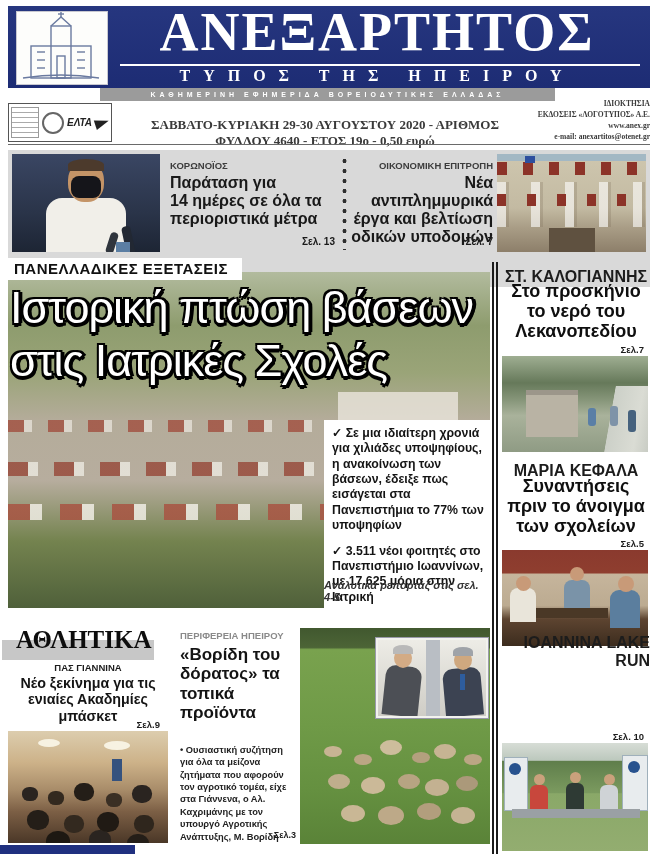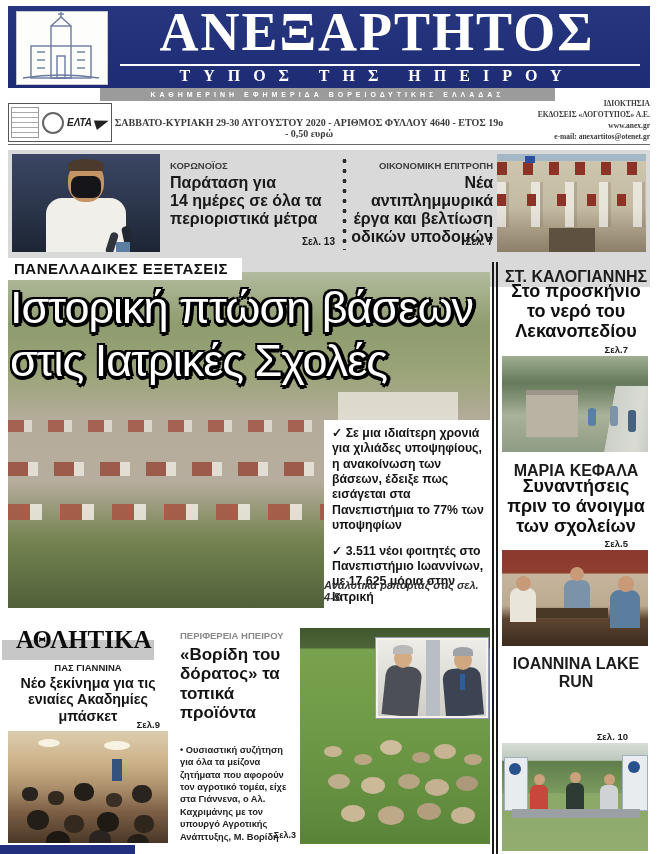--- a/index.html
+++ b/index.html
@@ -19,22 +19,22 @@
                font-size:7px;font-weight:bold;letter-spacing:4px;text-align:center;line-height:13px;}
 
   
   .stamp{left:8px;top:103px;width:102px;height:37px;background:#fff;border:1px solid #555;display:flex;align-items:center;}
   .stamp-table{width:26px;height:29px;margin-left:2px;border:1px solid #999;
                background:repeating-linear-gradient(180deg,#fff 0 4px,#aaa 4px 5px);}
   .stamp-circle{width:18px;height:18px;border:2px solid #666;border-radius:50%;margin-left:3px;}
   .stamp-word{font-weight:bold;font-style:italic;font-size:10px;color:#222;margin-left:3px;}
   .stamp-bird{width:0;height:0;border-left:14px solid #222;border-top:5px solid transparent;
               border-bottom:5px solid transparent;margin-left:3px;transform:rotate(-18deg);}
-  .dateline{left:114px;top:117px;width:390px;text-align:center;font-family:"Liberation Serif", serif;
-            font-weight:bold;font-size:10px;color:#3a3a3a;}
+  .dateline{left:130px;top:117px;width:390px;text-align:center;font-family:"Liberation Serif", serif;
+            font-weight:bold;font-size:13px;color:#3a3a3a;}
   .ownership{right:8px;top:99px;width:170px;text-align:right;font-family:"Liberation Serif", serif;
              font-weight:bold;font-size:7.5px;line-height:1.45;color:#3a3a3a;}
   .hrule{left:8px;top:144px;width:642px;height:1px;background:#6a6a6a;}
 
   
   .topstrip{left:8px;top:150px;width:642px;height:137px;background:#d9d9d9;}
   .ts-photo1{left:4px;top:4px;width:148px;height:98px;background:linear-gradient(180deg,#3a4663 0%,#2a3449 60%,#1d2534 100%);overflow:hidden;}
   .ts-man-torso{left:34px;top:44px;width:80px;height:60px;background:#f1efe9;border-radius:16px 16px 0 0;}
   .ts-man-head{left:56px;top:8px;width:36px;height:40px;background:#c49467;border-radius:45%;}
   .ts-man-hair{left:56px;top:5px;width:36px;height:12px;background:#4c3a2c;border-radius:50% 50% 0 0;}
@@ -79,21 +79,21 @@
                  letter-spacing:-1px;line-height:1.18;white-space:pre-line;
                  text-shadow:3px 3px 0 #000,-2px -2px 0 #000,2px -2px 0 #000,-2px 2px 0 #000,0 4px 0 #000,4px 0 0 #000;}
   .main-infobox{left:324px;top:420px;width:166px;height:188px;background:#fff;padding:6px 0 0 8px;box-sizing:border-box;}
   .mi-bullet{margin:0 0 10px 0;font-weight:bold;font-size:12.3px;line-height:1.25;color:#141414;}
   .mi-foot{position:absolute;bottom:5px;right:4px;font-weight:bold;font-style:italic;font-size:11px;color:#333;}
 
   
   .vdiv{left:492px;top:262px;width:2px;height:592px;border-left:2px solid #1a1a1a;border-right:2px solid #1a1a1a;}
   .rc-kicker{left:502px;width:148px;text-align:center;font-weight:bold;font-size:16px;color:#1c1c1c;}
   .rc-headline{left:502px;width:148px;text-align:center;font-weight:bold;font-size:18px;line-height:1.12;color:#0f0f0f;}
-  .rc-page{left:486px;width:142px;text-align:right;font-weight:bold;font-size:9.5px;color:#1c1c1c;}
+  .rc-page{left:502px;width:142px;text-align:right;font-weight:bold;font-size:9.5px;color:#1c1c1c;}
   .rc-photo{left:502px;width:146px;overflow:hidden;}
   .ph-water{height:96px;background:linear-gradient(180deg,#9fae92 0%,#66795a 28%,#87967a 46%,#a9b29b 62%,#8f9b84 100%);}
   .pw-block{left:24px;top:34px;width:52px;height:42px;background:#b9b3a4;border-top:5px solid #9c968a;}
   .pw-road{left:92px;top:30px;width:60px;height:66px;background:linear-gradient(100deg,transparent 30%,#ccd0c8 31%,#dadcd4 70%,#c2c6be 100%);}
   .pw-p1{left:86px;top:52px;width:8px;height:18px;background:#5a7fa6;border-radius:3px;}
   .pw-p2{left:108px;top:50px;width:8px;height:20px;background:#7e93a8;border-radius:3px;}
   .pw-p3{left:126px;top:54px;width:8px;height:22px;background:#46627e;border-radius:3px;}
   .ph-office{height:96px;background:linear-gradient(180deg,#8a3a2e 0%,#8f3e2f 24%,#c6b59c 25%,#bcab91 58%,#5d4430 72%,#3c2c1e 100%);}
   .po-p1{left:8px;top:38px;width:26px;height:34px;background:#e9e5da;border-radius:8px 8px 0 0;}
   .po-h1{left:14px;top:26px;width:15px;height:15px;background:#c89a78;border-radius:50%;}
@@ -268,21 +268,21 @@
   <div class="abs rc-photo ph-office" style="top:550px;">
     <div class="abs po-desk"></div>
     <div class="abs po-p1"></div>
     <div class="abs po-h1"></div>
     <div class="abs po-p2"></div>
     <div class="abs po-h2"></div>
     <div class="abs po-p3"></div>
     <div class="abs po-h3"></div>
   </div>
 
-  <div class="abs rc-kicker" style="top:655px;">IOANNINA LAKE RUN</div>
+  <div class="abs rc-kicker" style="top:634px;text-align:right;">IOANNINA LAKE RUN</div>
   <div class="abs rc-page" style="top:731px;">Σελ. 10</div>
   <div class="abs rc-photo ph-lake" style="top:743px;">
     <div class="abs pl-ban1"></div>
     <div class="abs pl-ban2"></div>
     <div class="abs pl-ban-dot1"></div>
     <div class="abs pl-ban-dot2"></div>
     <div class="abs pl-p1"></div>
     <div class="abs pl-h1"></div>
     <div class="abs pl-p2"></div>
     <div class="abs pl-h2"></div>

